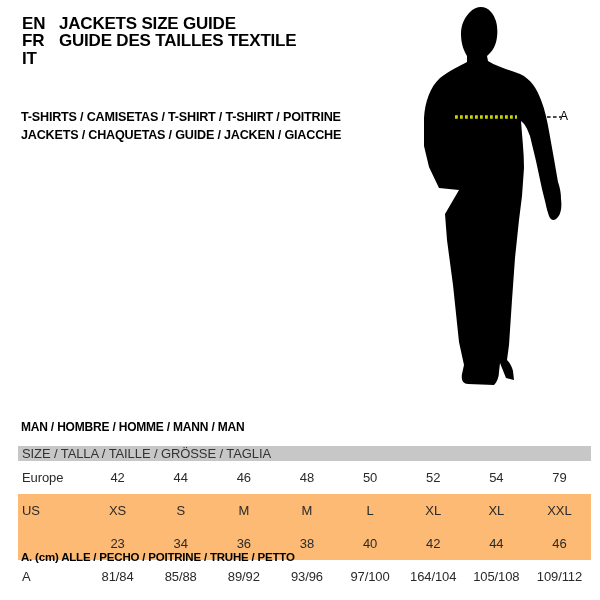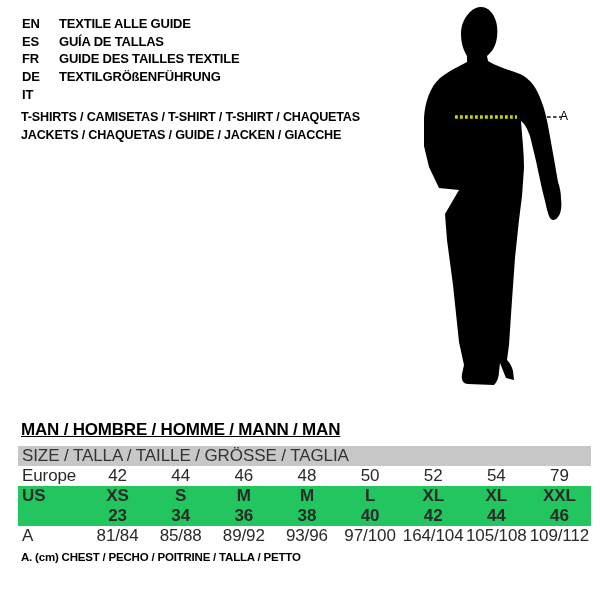--- a/index.html
+++ b/index.html
@@ -6,80 +6,72 @@
   body {
     width:600px; height:600px; background:#ffffff; overflow:hidden;
     font-family:"Liberation Sans","DejaVu Sans",sans-serif; color:#000;
     position:relative;
   }
   .canvas { position:absolute; inset:0; width:600px; height:600px; }
 
   
   .lang-block { position:absolute; left:22px; top:15px; }
   .lang-row { display:flex; height:17.6px; align-items:center;
-              font-weight:bold; font-size:13px; letter-spacing:-0.2px; }
+              font-weight:bold; font-size:17px; letter-spacing:-0.2px; }
   .lang-code { width:37px; flex:0 0 37px; }
 
   
   .category-block { position:absolute; left:21px; top:109px;
                     font-weight:bold; font-size:12.6px; line-height:17.5px;
                     letter-spacing:-0.2px; }
 
   
   .figure-wrap { position:absolute; left:410px; top:0; width:190px; height:400px; }
   .figure-wrap svg { display:block; width:190px; height:400px; }
   .a-label { position:absolute; left:560px; top:110px; font-size:12px; line-height:13px; }
 
   
   .section-title { position:absolute; left:21px; top:420px;
-                   font-weight:bold; font-size:17px; letter-spacing:-0.2px;text-decoration:underline; }
+                   font-weight:bold; font-size:12px; letter-spacing:-0.2px; }
 
   
   .size-table { position:absolute; left:18px; top:446px; width:573px;
                 border-collapse:collapse; table-layout:fixed;
-                font-size:17px; color:#2a2a2a; letter-spacing:-0.1px; }
-  .size-table td { padding:0; height:17px; text-align:center; vertical-align:middle; }
+                font-size:13px; color:#2a2a2a; letter-spacing:-0.1px; }
+  .size-table td { padding:0; height:33px; text-align:center; vertical-align:middle; }
   .size-table tr.thead td { background:#c7c7c7; height:15px; text-align:left;
                             padding-left:4px; color:#333; }
   .size-table td.label { text-align:left; padding-left:4px; }
-  .size-table tr.shade td { background:#22c55e;font-weight:bold; }
+  .size-table tr.shade td { background:#fdba74; }
 
   
   .footnote { position:absolute; left:21px; top:551px;
               font-weight:bold; font-size:11.5px; letter-spacing:-0.2px; }
 </style>
 </head>
 <body>
 
 <div class="canvas">
 
   <div class="lang-block">
     <div class="lang-row">
       <span class="lang-code">EN</span>
-      <span class="lang-label">TEXTILE ALLE GUIDE</span>
-    </div>
-    <div class="lang-row">
-      <span class="lang-code">ES</span>
-      <span class="lang-label">GUÍA DE TALLAS</span>
+      <span class="lang-label">JACKETS SIZE GUIDE</span>
     </div>
     <div class="lang-row">
       <span class="lang-code">FR</span>
       <span class="lang-label">GUIDE DES TAILLES TEXTILE</span>
     </div>
     <div class="lang-row">
-      <span class="lang-code">DE</span>
-      <span class="lang-label">TEXTILGRÖßENFÜHRUNG</span>
-    </div>
-    <div class="lang-row">
       <span class="lang-code">IT</span>
     </div>
   </div>
 
   <div class="category-block">
-    <div>T-SHIRTS / CAMISETAS / T-SHIRT / T-SHIRT / CHAQUETAS</div>
+    <div>T-SHIRTS / CAMISETAS / T-SHIRT / T-SHIRT / POITRINE</div>
     <div>JACKETS / CHAQUETAS / GUIDE / JACKEN / GIACCHE</div>
   </div>
 
   <div class="figure-wrap">
     <svg viewBox="0 0 190 400" xmlns="http://www.w3.org/2000/svg">
       <path fill="#000000" d="
         M 60,12
         C 67,5 76,6 81,12
         C 87,19 88,28 87,37
         C 86,45 83,51 77,56
@@ -194,15 +186,15 @@
         <td>89/92</td>
         <td>93/96</td>
         <td>97/100</td>
         <td>164/104</td>
         <td>105/108</td>
         <td>109/112</td>
       </tr>
     </tbody>
   </table>
 
-  <div class="footnote">A. (cm) CHEST / PECHO / POITRINE / TALLA / PETTO</div>
+  <div class="footnote">A. (cm) ALLE / PECHO / POITRINE / TRUHE / PETTO</div>
 
 </div>
 
 </body></html>

